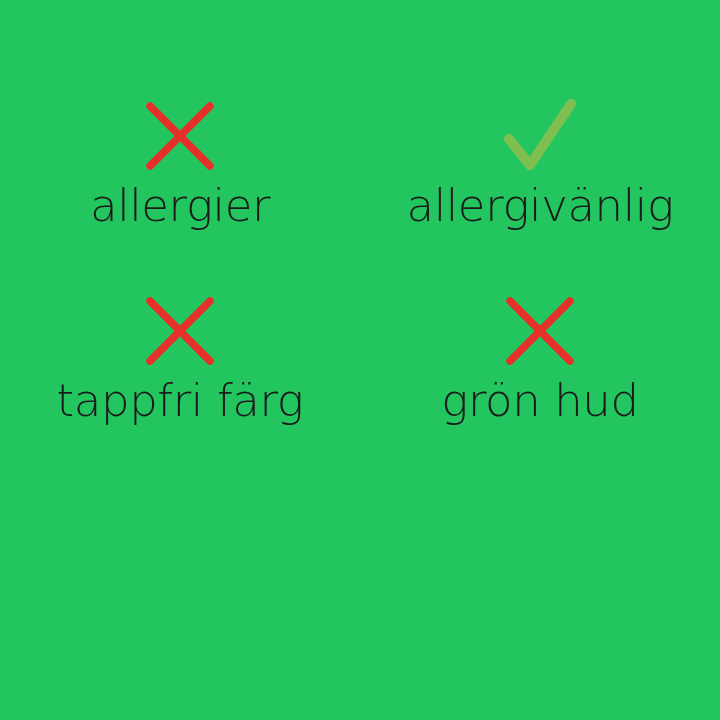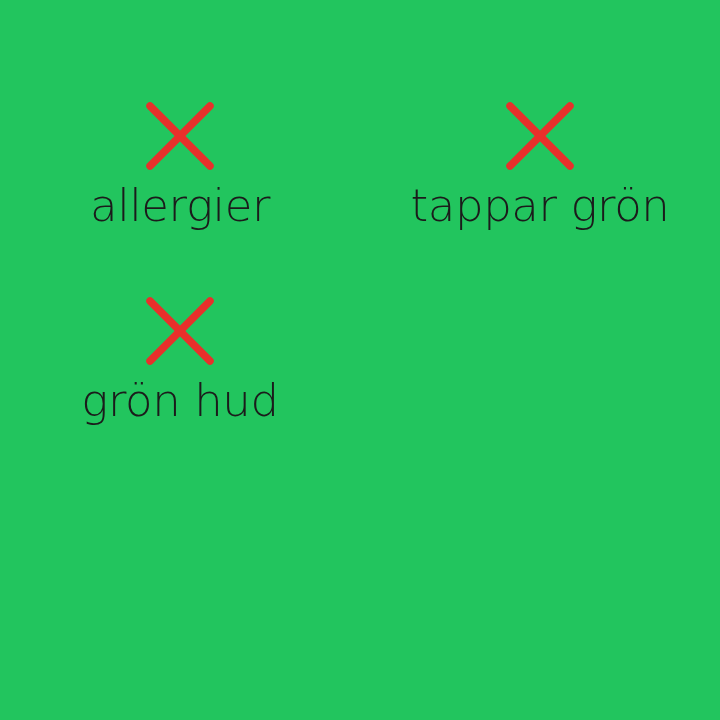--- a/index.html
+++ b/index.html
@@ -78,31 +78,39 @@
         <svg viewBox="0 0 74 74" xmlns="http://www.w3.org/2000/svg" aria-hidden="true">
           <g stroke="#e8302b" stroke-width="7.5" stroke-linecap="round" fill="none">
             <line x1="7" y1="7" x2="67" y2="67" stroke="#e8302b"></line>
             <line x1="67" y1="7" x2="7" y2="67" stroke="#e8302b"></line>
           </g>
         </svg>
       </span>
       <span class="item-label" style="color: rgb(27, 27, 27);">allergier</span>
     </div>
 
+    <div class="cell row-1 col-pos">
+      <span class="icon-wrap">
+        <svg viewBox="0 0 74 74" xmlns="http://www.w3.org/2000/svg" aria-hidden="true">
+          <path d="M6 40 L27 66 L68 5" stroke="#7fbf52" stroke-width="10" stroke-linecap="round" stroke-linejoin="round" fill="none"></path>
+        </svg>
+      </span>
+      <span class="item-label" style="color: rgb(27, 27, 27);">allergivänlig</span>
+    </div>
 
     <div class="cell row-2 col-neg">
       <span class="icon-wrap">
         <svg viewBox="0 0 74 74" xmlns="http://www.w3.org/2000/svg" aria-hidden="true">
           <g stroke="#e8302b" stroke-width="7.5" stroke-linecap="round" fill="none">
             <line x1="7" y1="7" x2="67" y2="67" stroke="#e8302b"></line>
             <line x1="67" y1="7" x2="7" y2="67" stroke="#e8302b"></line>
           </g>
         </svg>
       </span>
-      <span class="item-label" style="color: rgb(27, 27, 27);">tappar grön</span>
+      <span class="item-label" style="color: rgb(27, 27, 27);">tappfri färg</span>
     </div>
 
 
     <div class="cell row-3 col-neg">
       <span class="icon-wrap">
         <svg viewBox="0 0 74 74" xmlns="http://www.w3.org/2000/svg" aria-hidden="true">
           <g stroke="#e8302b" stroke-width="7.5" stroke-linecap="round" fill="none">
             <line x1="7" y1="7" x2="67" y2="67" stroke="#e8302b"></line>
             <line x1="67" y1="7" x2="7" y2="67" stroke="#e8302b"></line>
           </g>

